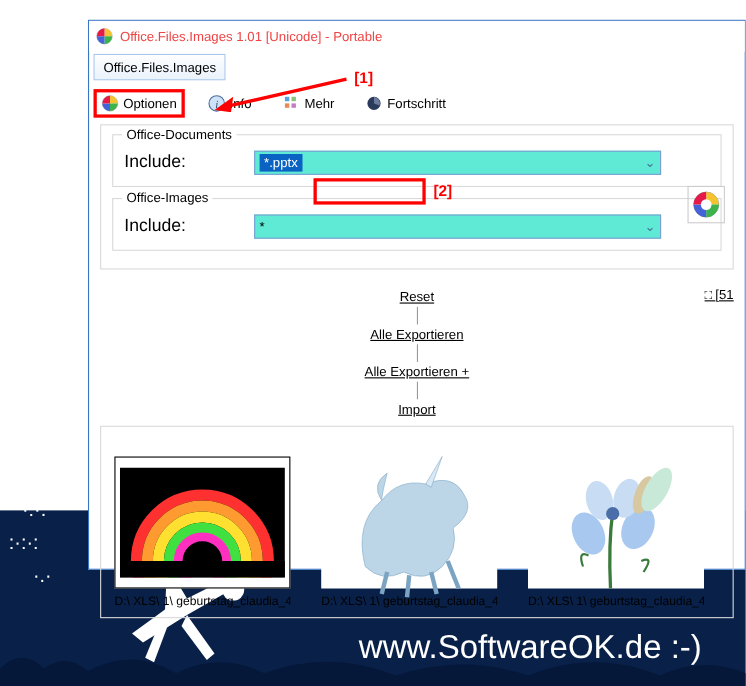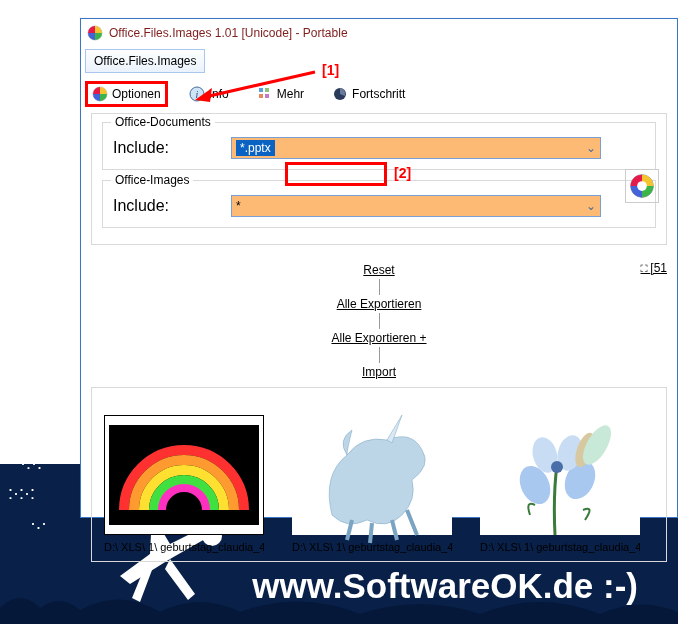--- a/index.html
+++ b/index.html
@@ -24,21 +24,21 @@
 }
 .titlebar {
   height: 28px;
   background: #fff;
   display: flex;
   align-items: center;
   padding: 0 6px;
   gap: 6px;
 }
 .app-icon svg { display: block; }
-.title-text { font-size: 12px; color: #7f1d1d; }
+.title-text { font-size: 12px; color: #ef4444; }
 .menubar {
   display: flex;
   padding: 2px 4px;
   gap: 0;
   text-align: center;
 }
 .menu-item {
   padding: 4px 8px;
   border: 1px solid #a9c7ec;
   background: linear-gradient(#fdfefe, #eaf2fb);
@@ -102,21 +102,21 @@
   font-size: 16px;
 }
 .combo {
   flex: 0 0 370px;
   height: 22px;
   border: 1px solid #7a9fd4;
   display: flex;
   align-items: center;
   padding: 0 4px;
   position: relative;
-  background: #fdba74;
+  background: #5eead4;
 }
 .combo2 { flex: 0 0 370px; }
 .combo .value { font-size: 12px; }
 .combo .sel {
   background: #0a63c2;
   color: #fff;
   padding: 0 4px;
   display: inline-block;
   height: 16px;
   line-height: 16px;
@@ -216,22 +216,22 @@
   width: 678px;
   height: 160px;
   background: #092048;
   z-index: -1;
 }
 .domain {
   position: absolute;
   bottom: 18px;
   right: 40px;
   color: #fff;
-  font-size: 35px;
-  font-weight: bold;
+  font-size: 30px;
+  font-weight: normal;
 }
 .splash { position: absolute; color: #fff; font-size: 18px; }
 .figure {
   position: absolute;
   left: 110px;
   bottom: 10px;
 }
 .grass {
   position: absolute;
   bottom: 0;

